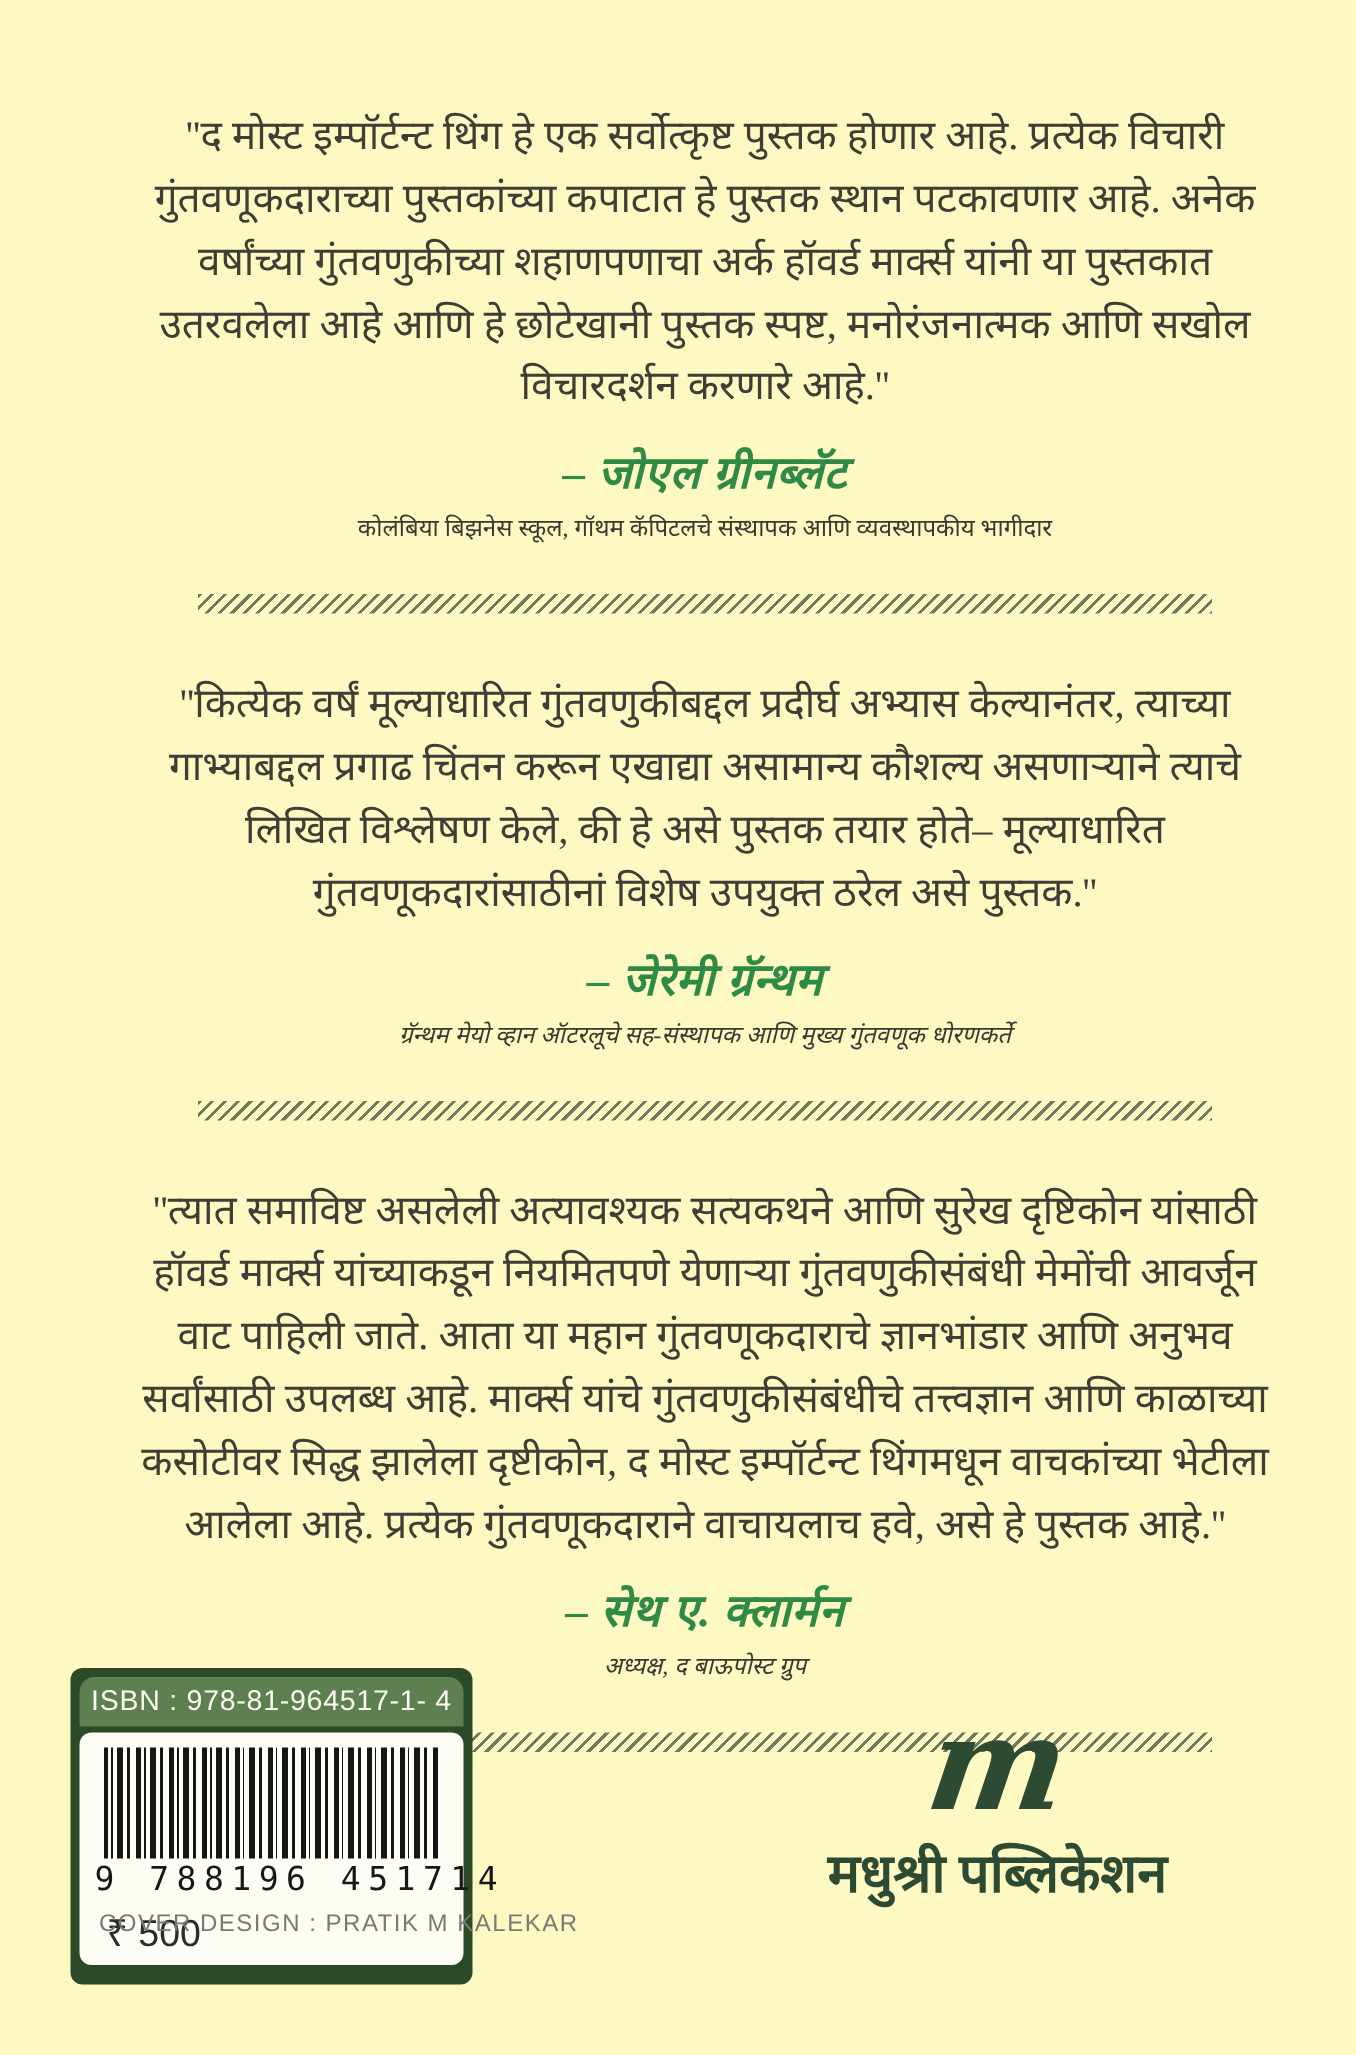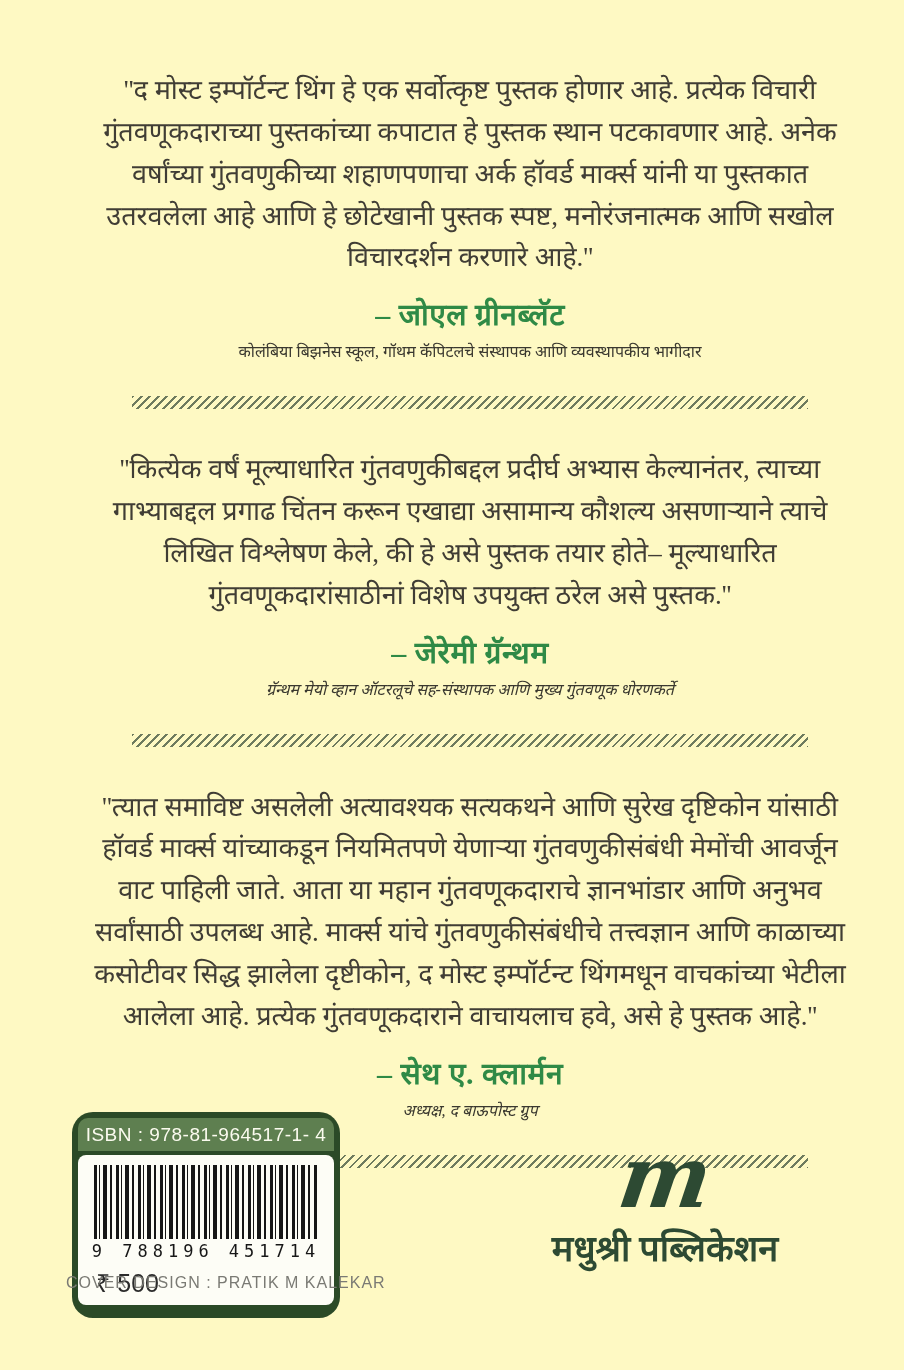--- a/index.html
+++ b/index.html
@@ -20,36 +20,37 @@
     font-size:27px;line-height:1.55;
     color:#403d35;
     text-align:center;
     font-weight:500;
   }
   .attribution{
     margin:14px auto 6px auto;
     font-size:30px;font-weight:bold;
     color:#2f8a46;
     letter-spacing:.5px;
+    font-style:italic;
   }
   .byline{
     margin:4px auto 0 auto;
     font-size:16px;color:#3a382f;
   }
   .byline.italic{font-style:italic;}
   .divider{
     height:13px;width:676px;margin:34px auto 40px auto;
     background:repeating-linear-gradient(135deg,#6e7b5e 0 2px,rgba(0,0,0,0) 2px 6px);
   }
   
   .isbn-block{
-    position:absolute;left:72px;top:1112px;
+    position:absolute;left:47px;top:1112px;
     width:268px;
     background:#2b4a27;
-    border-radius:21px;
+    border-radius:8px;
     padding:6px 6px 13px 6px;
     box-sizing:border-box;
   }
   .isbn-header{
     background:#5e7f50;color:#fbfbef;
     font-family:"Liberation Sans", sans-serif;
     font-size:19px;letter-spacing:.5px;
     text-align:center;padding:6px 0 5px 0;
     border-radius:10px 10px 0 0;
   }
@@ -62,21 +63,21 @@
   .barcode{
     height:74px;margin:0 6px;
     background:repeating-linear-gradient(90deg,
       #161616 0 3px,#fdfdf6 3px 5px,
       #161616 5px 6px,#fdfdf6 6px 9px,
       #161616 9px 13px,#fdfdf6 13px 16px,
       #161616 16px 18px,#fdfdf6 18px 22px);
   }
   .barcode-digits{
     font-family:"DejaVu Sans Mono", monospace;
-    font-size:17px;color:#171717;
+    font-size:22px;color:#171717;
     letter-spacing:5px;
     margin-top:2px;text-align:center;
     white-space:nowrap;
   }
   .price{
     font-family:"Liberation Sans", sans-serif;
     font-size:25px;color:#2b2b2b;
     margin:4px 0 0 8px;text-align:left;
   }
   

